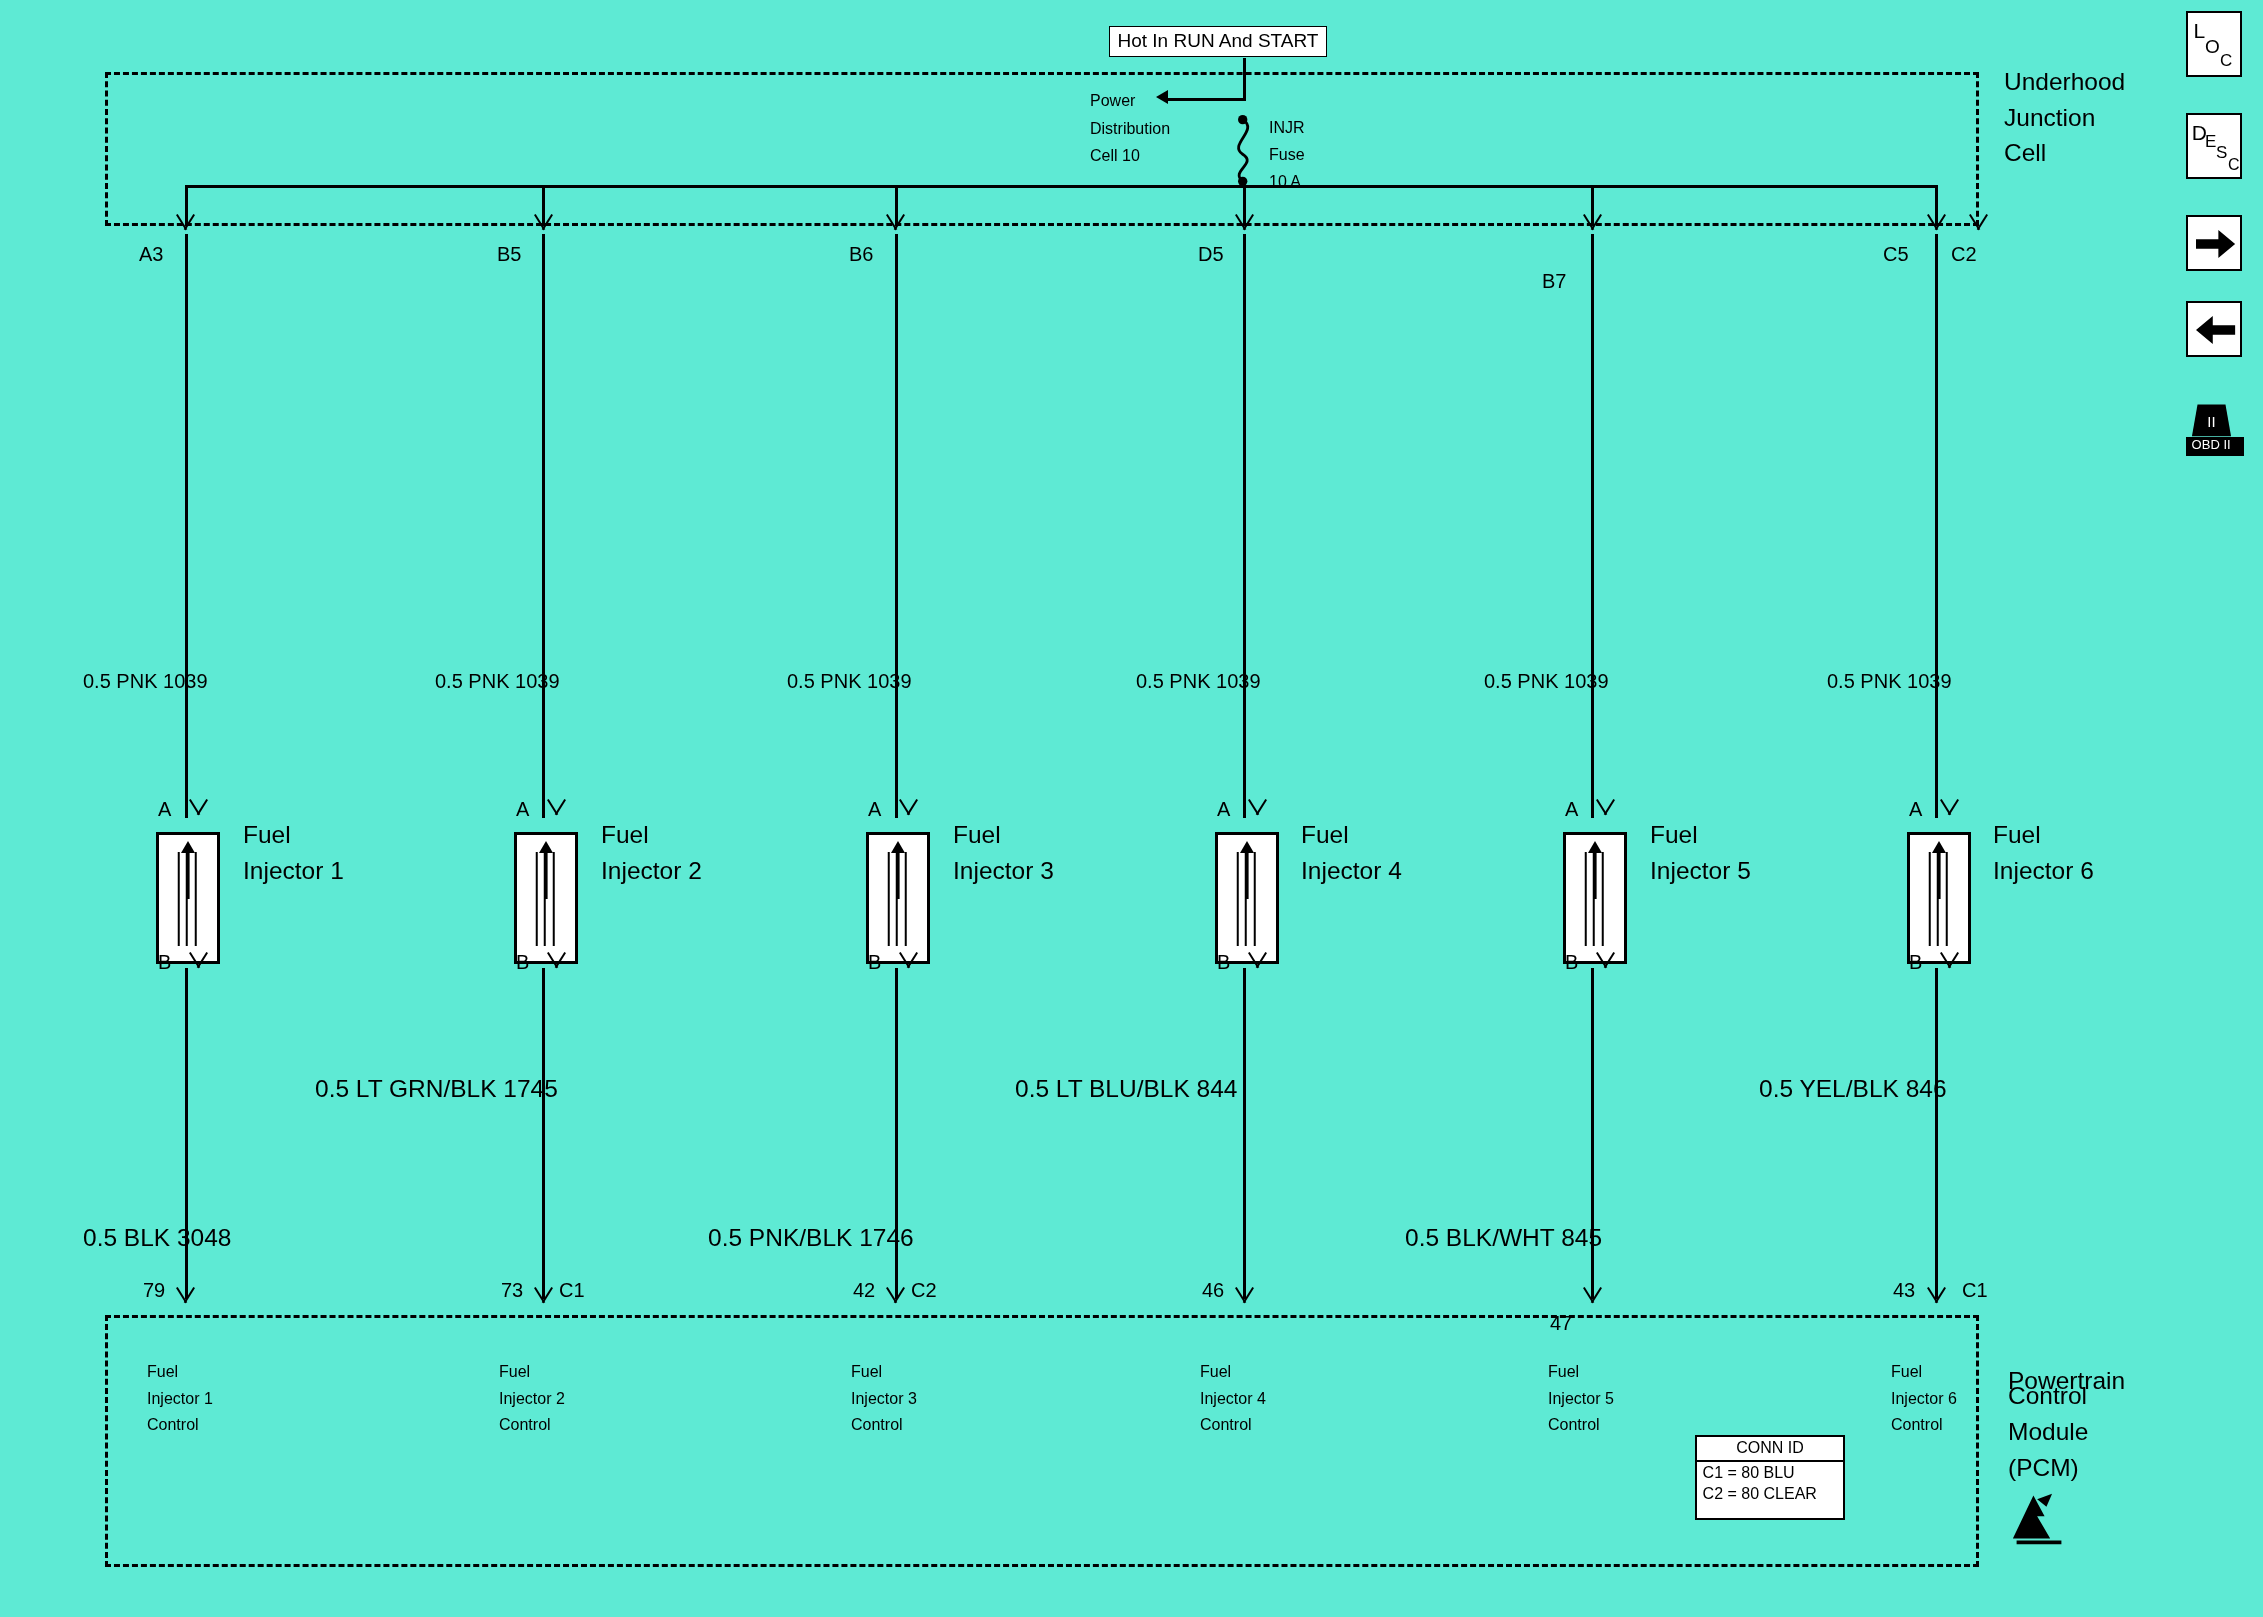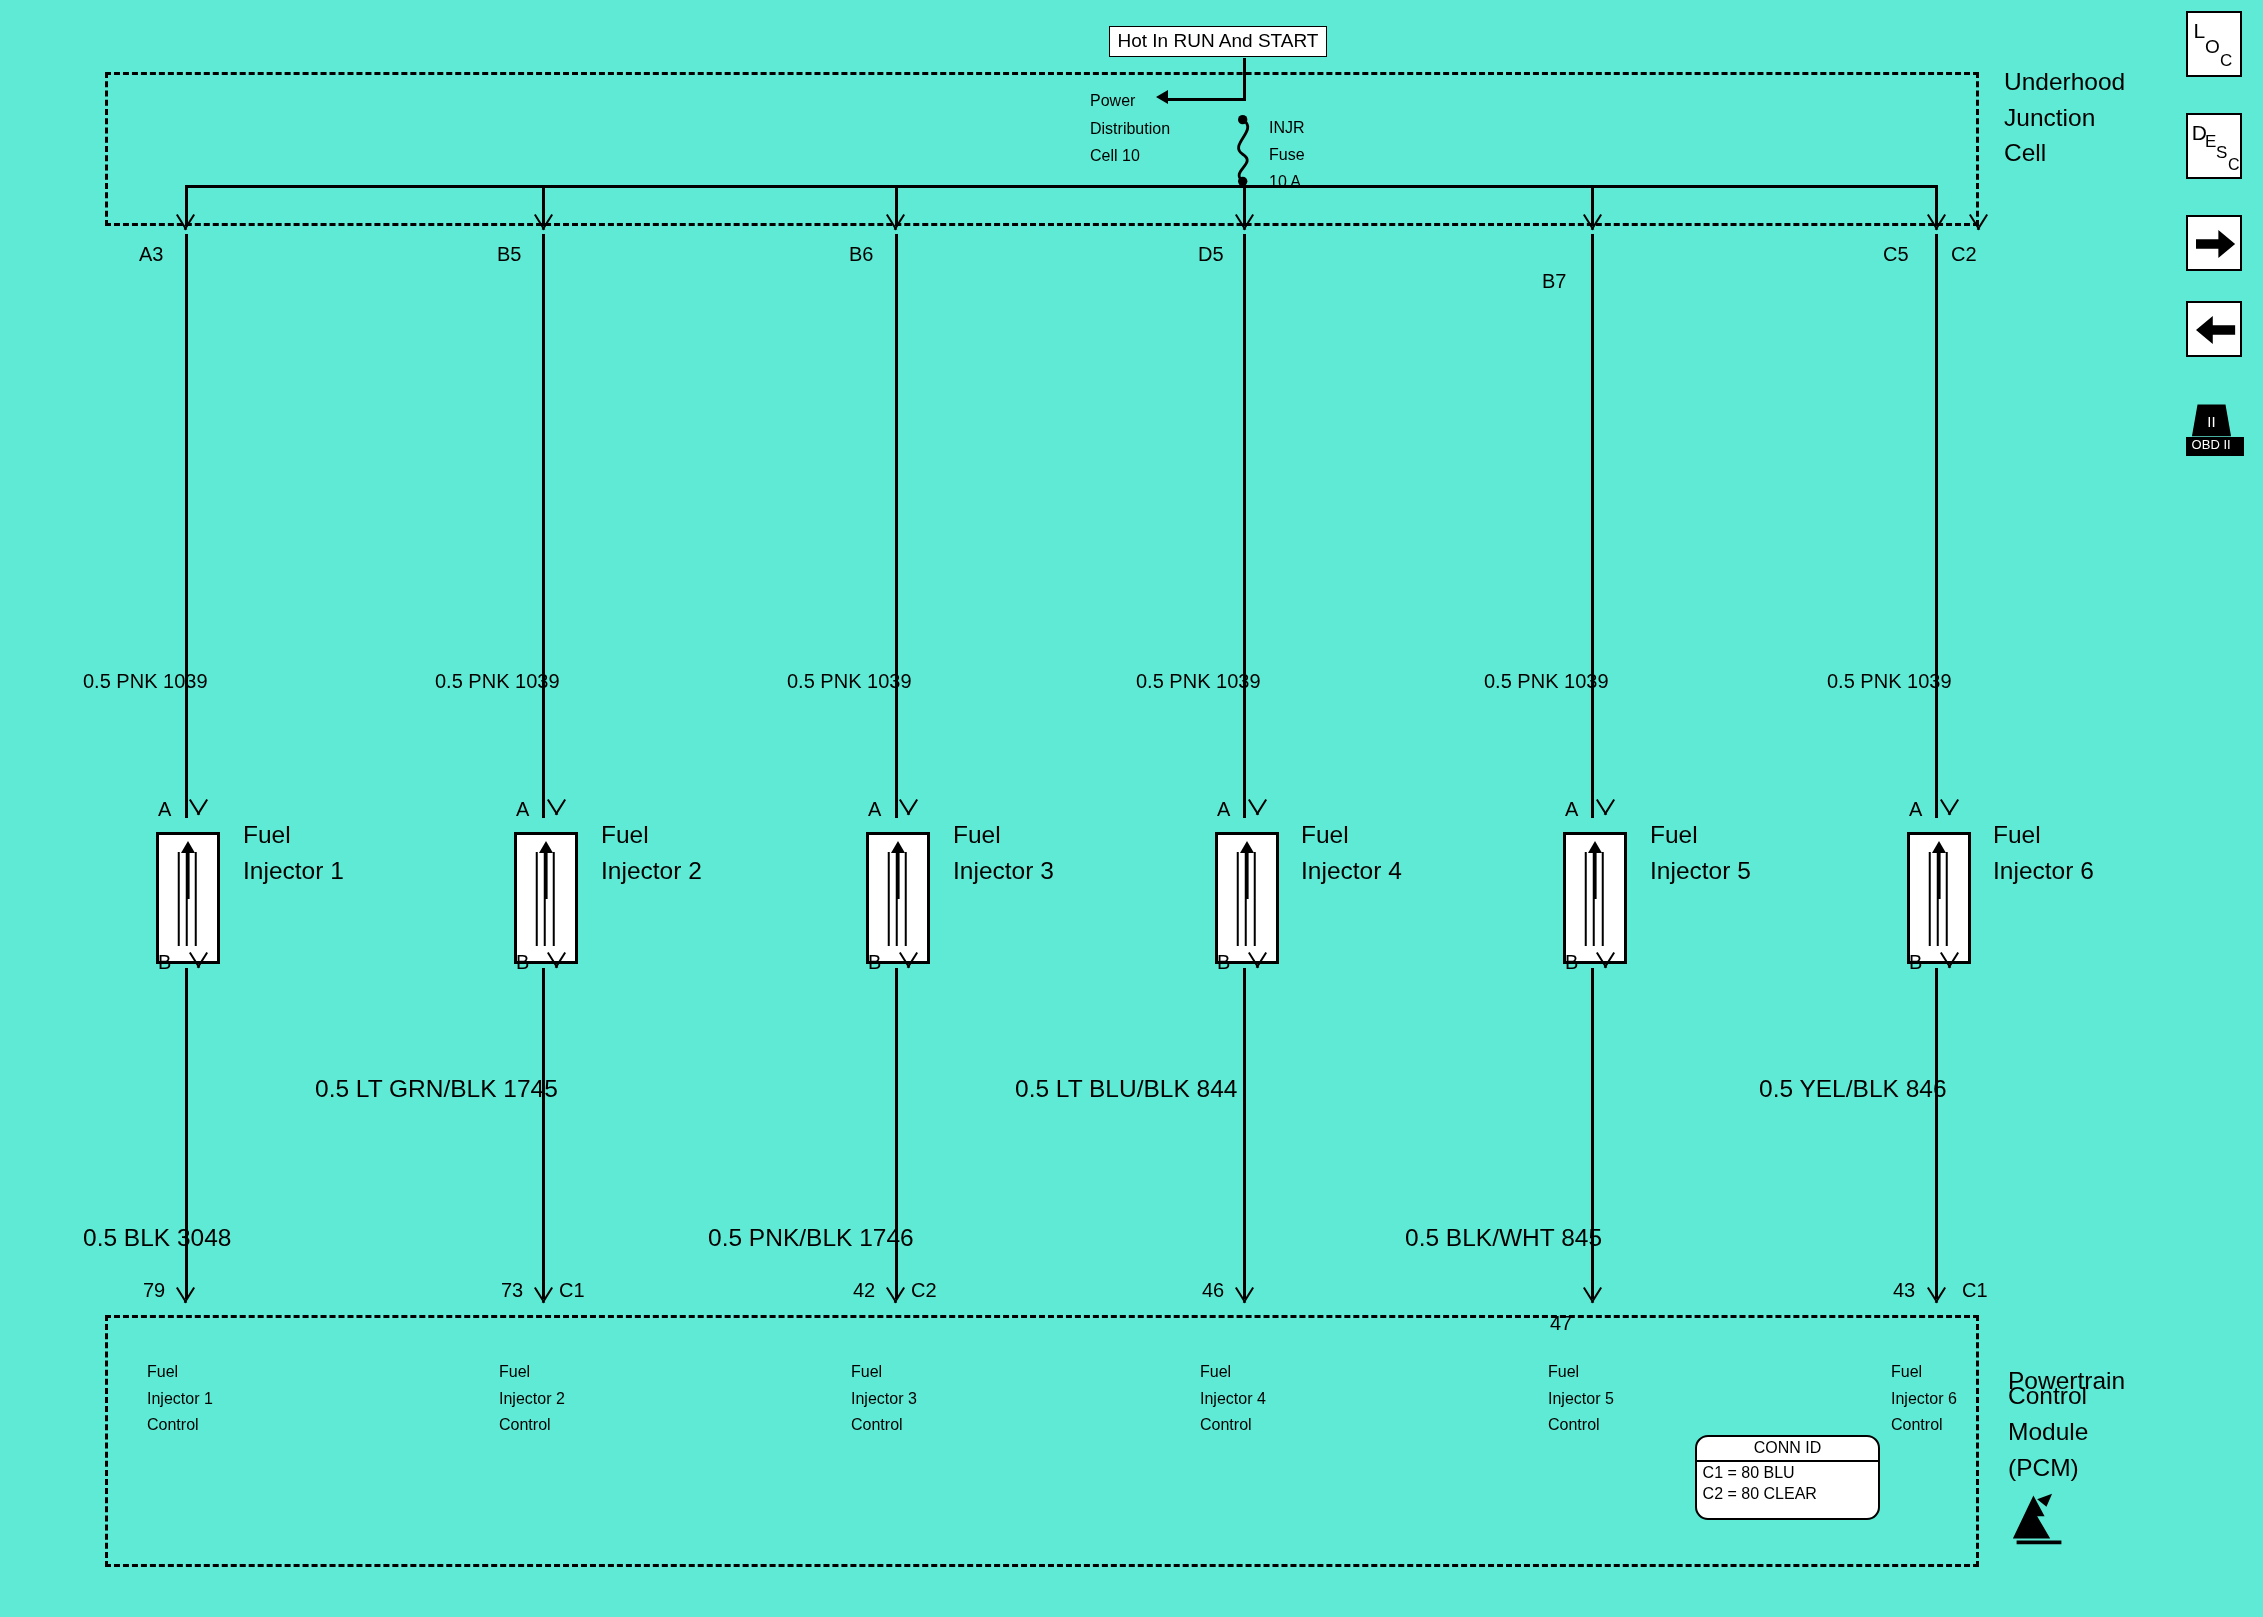--- a/index.html
+++ b/index.html
@@ -362,21 +362,21 @@
   <div class="txt label-small" style="left:1200px; top:1416px;">Control</div>
 
   <div class="txt label-small" style="left:1548px; top:1363px;">Fuel</div>
   <div class="txt label-small" style="left:1548px; top:1390px;">Injector 5</div>
   <div class="txt label-small" style="left:1548px; top:1416px;">Control</div>
 
   <div class="txt label-small" style="left:1891px; top:1363px;">Fuel</div>
   <div class="txt label-small" style="left:1891px; top:1390px;">Injector 6</div>
   <div class="txt label-small" style="left:1891px; top:1416px;">Control</div>
 
-  <div class="conn-box" style="left:1695px; top:1435px; width:185px; height:85px;border-radius:13px;">
+  <div class="conn-box" style="left:1695px; top:1435px; width:150px; height:85px;">
     <div class="hdr">CONN ID</div>
     <div class="row">C1 = 80 BLU</div>
     <div class="row">C2 = 80 CLEAR</div>
   </div>
 
   <svg class="abs" style="left:2009px; top:1490px;" width="60" height="56" viewBox="0 0 64 60">
     <path d="M4 52 L26 6 L38 28 L30 28 L44 52 Z" fill="#000"></path>
     <path d="M30 10 L46 4 L40 18 Z" fill="#000"></path>
     <path d="M8 56 L56 56" stroke="#000" stroke-width="4"></path>
   </svg>

